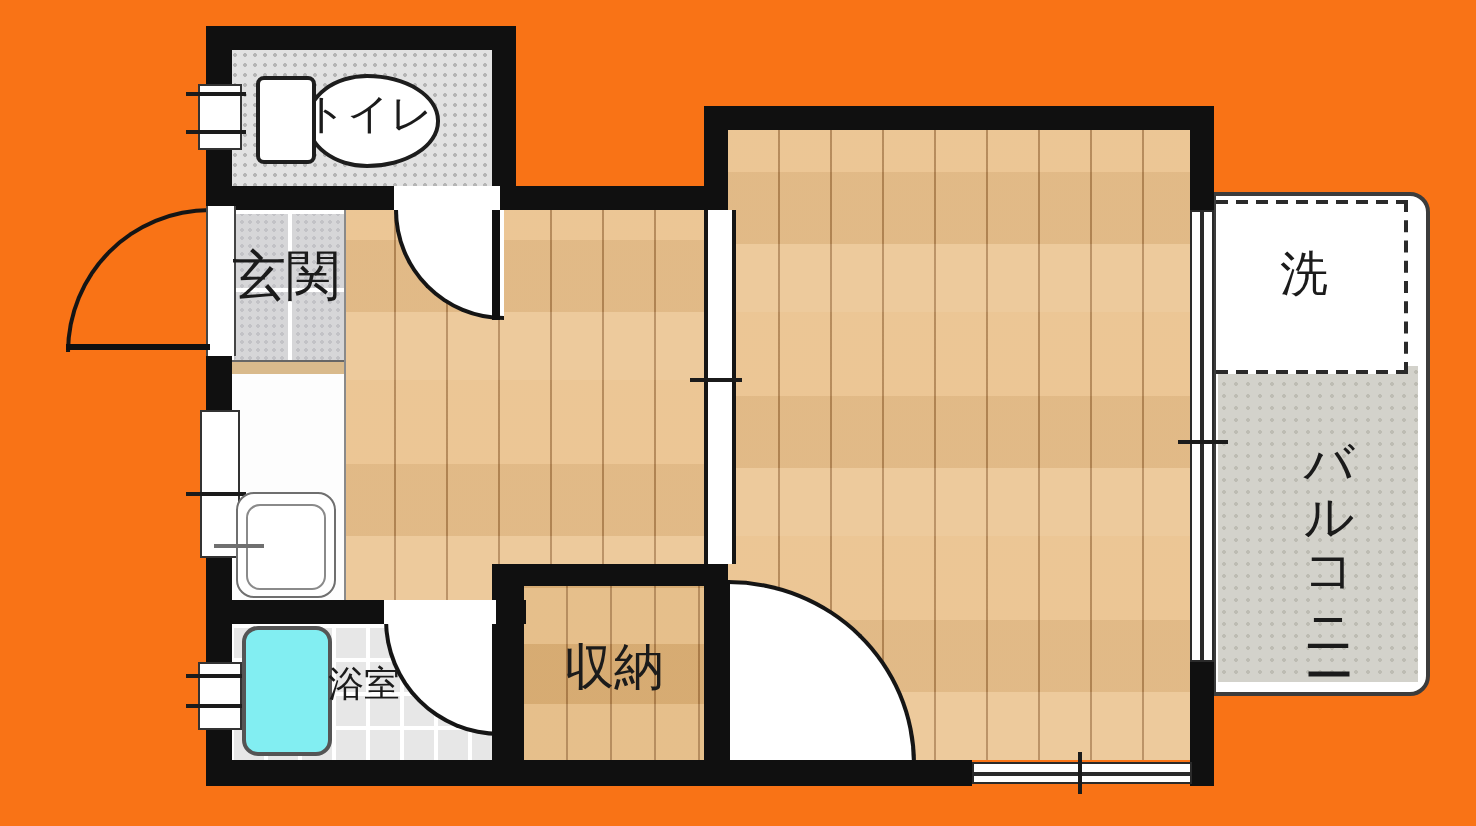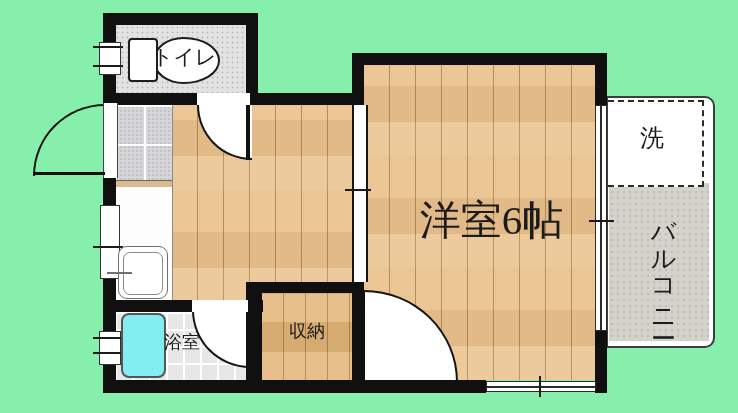--- a/index.html
+++ b/index.html
@@ -1,16 +1,16 @@
 <!DOCTYPE html>
 <html><head>
 <meta charset="utf-8">
 <style>
   html,body{margin:0;padding:0;background:#fff;}
-  #plan{position:relative;width:738px;height:413px;background:#86efac;overflow:hidden;
+  #plan{position:relative;width:738px;height:413px;background:#f97316;overflow:hidden;
         font-family:"Liberation Serif","DejaVu Serif",serif;color:#1b1b1b;}
   .abs{position:absolute;}
   .wall{position:absolute;background:#101010;z-index:30;}
   
   .wood{position:absolute;z-index:5;background-color:#ebc491;
     background-image:
       repeating-linear-gradient(0deg, rgba(255,255,255,.10) 0 34px, rgba(140,95,45,.10) 34px 70px, rgba(255,255,255,.04) 70px 112px),
       repeating-linear-gradient(90deg, rgba(150,103,55,0) 0 25px, rgba(150,103,55,.65) 25px 26px);}
   .wood-closet{position:absolute;z-index:12;background-color:#e3b87e;
     background-image:
@@ -127,19 +127,19 @@
 
   <div class="abs" style="left:118px;top:246px;width:50px;height:53px;z-index:45;">
     <div style="position:absolute;left:0;top:0;width:100%;height:100%;background:#fff;border:1.5px solid #6f6f6f;border-radius:9px;box-sizing:border-box;"></div>
     <div style="position:absolute;left:5px;top:6px;width:38px;height:41px;border:1.5px solid #8a8a8a;border-radius:7px;"></div>
     <div style="position:absolute;left:-11px;top:26px;width:25px;height:2px;background:#6f6f6f;"></div>
   </div>
 
   <div class="abs" style="left:121px;top:313px;width:45px;height:65px;background:#82eef2;border:2px solid #555;border-radius:8px;box-sizing:border-box;z-index:45;"></div>
 
   <div class="label" style="left:152px;top:46px;width:64px;font-size:21px;">トイレ</div>
-  <div class="label" style="left:384px;top:199px;width:215px;font-size:41px;">洋室6帖</div>
-  <div class="label" style="left:262px;top:322px;width:90px;font-size:18px;">収納</div>
+  <div class="label" style="left:113px;top:124px;width:60px;font-size:27px;">玄関</div>
+  <div class="label" style="left:262px;top:322px;width:90px;font-size:25px;">収納</div>
   <div class="label" style="left:150px;top:333px;width:64px;font-size:18px;">浴室</div>
   <div class="label" style="left:638px;top:126px;width:28px;font-size:24px;">洗</div>
   <div class="label" style="left:644px;top:186px;width:32px;height:158px;font-size:25px;writing-mode:vertical-rl;text-orientation:upright;letter-spacing:2px;">バルコニー</div>
 
 </div>
 
 </body></html>

